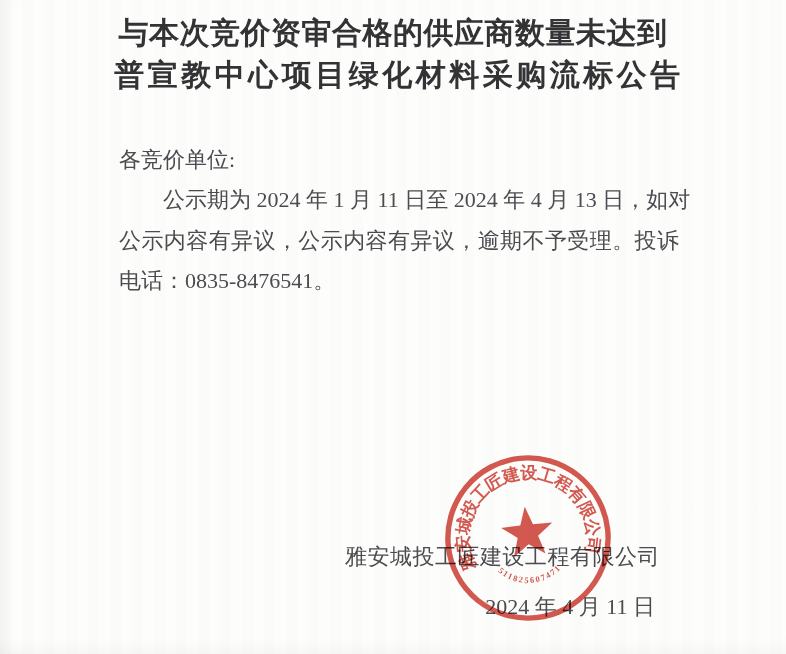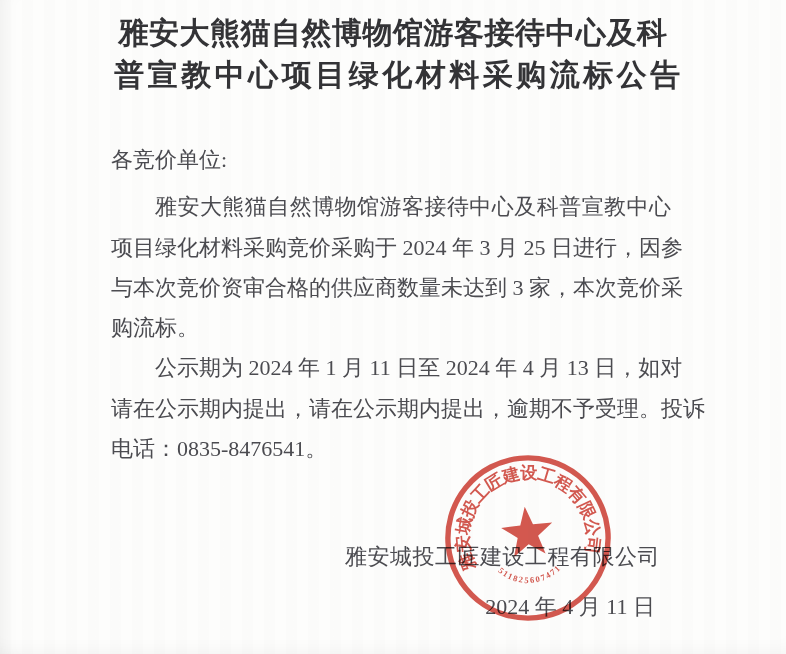--- a/index.html
+++ b/index.html
@@ -34,21 +34,21 @@
     line-height: 42px;
     font-size: 30px;
   }
   .doc-title .t1 { letter-spacing: 0.5px; }
   .doc-title .t2 { letter-spacing: 3.5px; padding-left: 12px; }
 
   
   .doc-body {
     position: absolute;
     top: 140px;
-    left: 111px;
+    left: 119px;
     width: 560px;
     font-size: 22px;
     line-height: 40.3px;
     color: #4b4b50;
   }
   .line {
     text-align: justify;
     text-align-last: justify;
     text-justify: inter-character;
     white-space: nowrap;
@@ -95,37 +95,31 @@
     font-family: "Liberation Serif", "DejaVu Serif", serif;
     font-weight: bold;
   }
 </style>
 </head>
 <body>
 
 <div class="page">
 
   <div class="doc-title">
-    <div class="t1">雅安大熊猫自然博物馆游客接待中心及科</div>
+    <div class="t1">与本次竞价资审合格的供应商数量未达到</div>
     <div class="t2">普宣教中心项目绿化材料采购流标公告</div>
   </div>
 
   <div class="doc-body">
     <div class="line last">各竞价单位:</div>
 
-    <div class="para1">
-      <div class="line indent">雅安大熊猫自然博物馆游客接待中心及科普宣教中心</div>
-      <div class="line">项目绿化材料采购竞价采购于 2024 年 3 月 25 日进行，因参</div>
-      <div class="line">与本次竞价资审合格的供应商数量未达到 3 家，本次竞价采</div>
-      <div class="line last">购流标。</div>
-    </div>
 
     <div>
       <div class="line indent">公示期为 2024 年 1 月 11 日至 2024 年 4 月 13 日，如对</div>
-      <div class="line">请在公示期内提出，请在公示期内提出，逾期不予受理。投诉</div>
+      <div class="line">公示内容有异议，公示内容有异议，逾期不予受理。投诉</div>
       <div class="line last">电话：0835-8476541。</div>
     </div>
   </div>
 
   <div class="company-line">雅安城投工匠建设工程有限公司</div>
   <div class="date-line">2024 年 4 月 11 日</div>
 
   <svg class="seal" viewBox="0 0 200 200" aria-hidden="true">
     <g transform="rotate(-6 100 100)">
       <circle cx="100" cy="100" r="89" fill="none" stroke="#cf4238" stroke-width="6"></circle>

